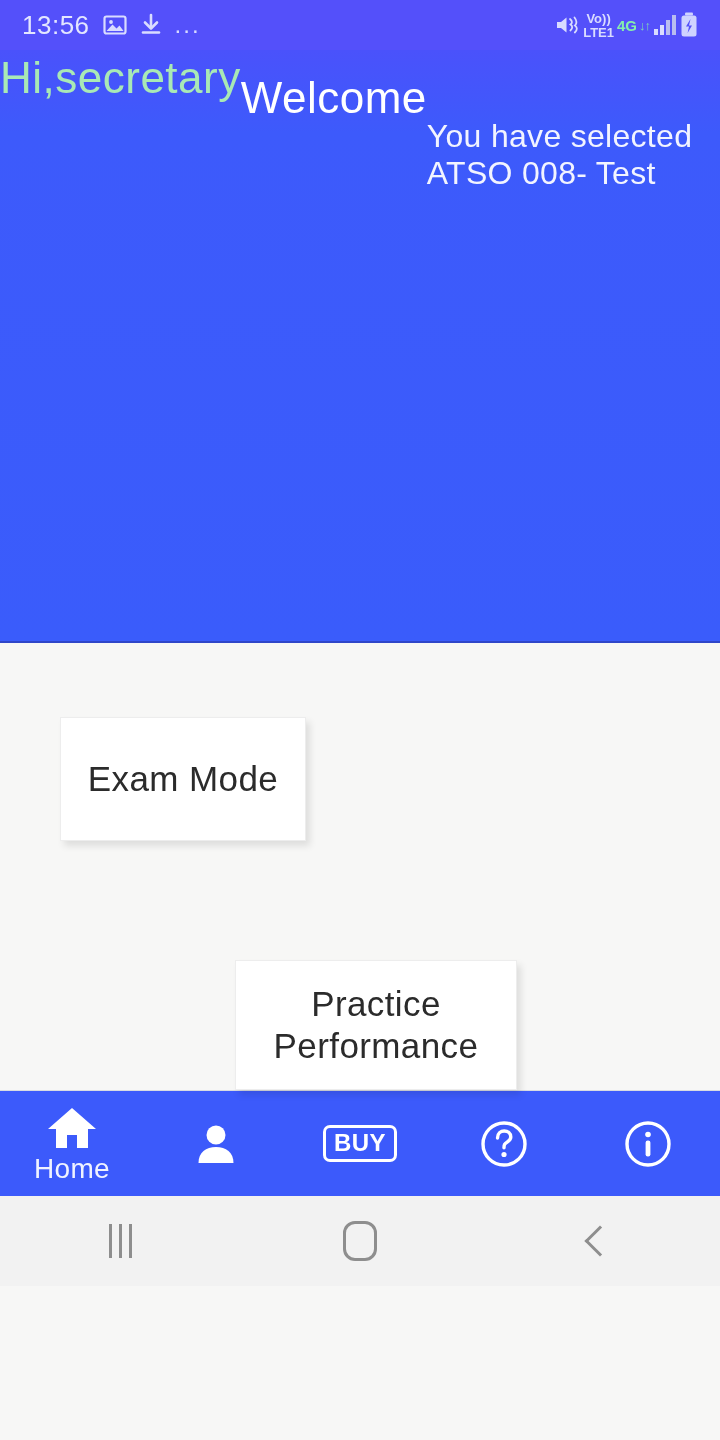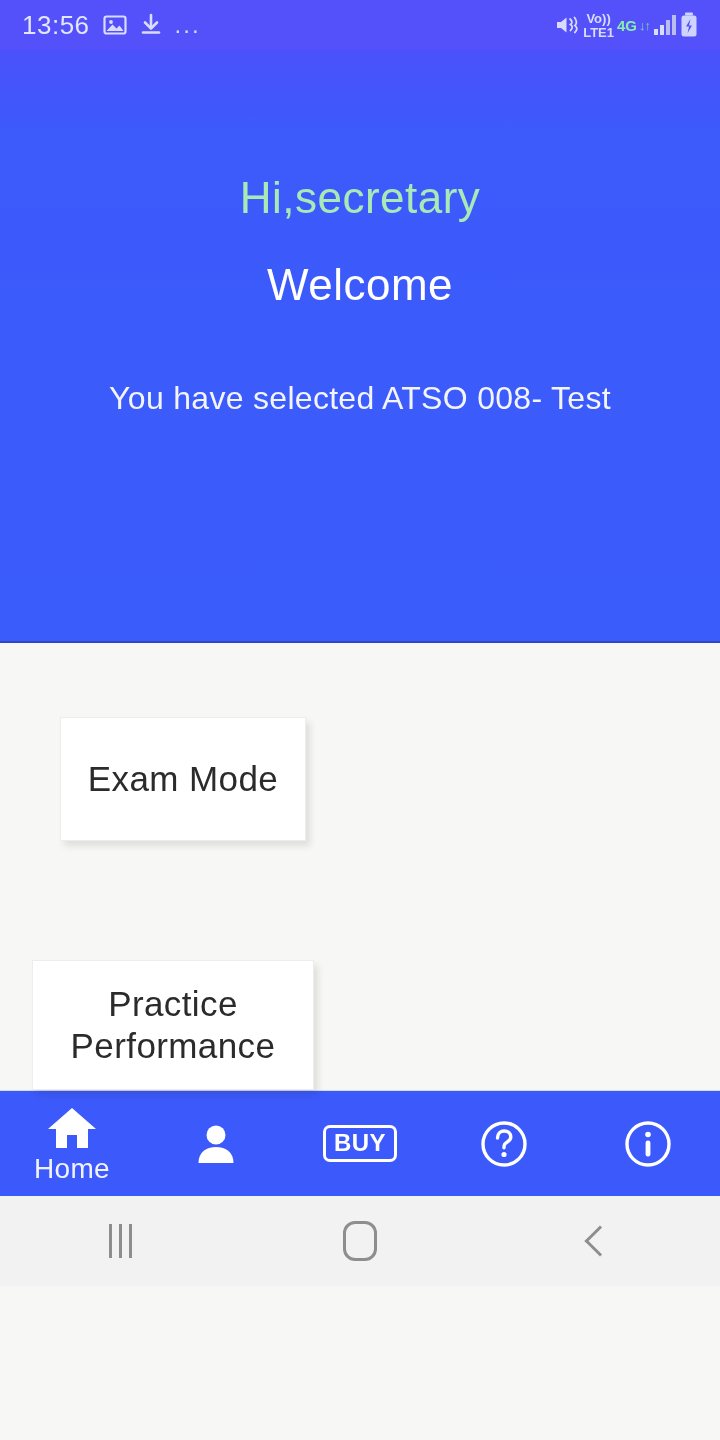--- a/index.html
+++ b/index.html
@@ -41,32 +41,32 @@
   .net4g {
     display:flex; align-items:center; gap:2px; color:#86efac;
   }
   .net4g .g { font-size:15px; font-weight:700; line-height:1; }
   .net4g .ar { font-size:13px; line-height:1; letter-spacing:-1px; opacity:.85; }
 
   
   .hero {
     flex:0 0 593px;
     background:linear-gradient(180deg,#4a52fb 0%,#3d5afb 14%,#3a5cfb 100%);
-    display:flex; flex-direction:column;
-    align-items:center; justify-content:center;
+    display:flex; flex-direction:row;
+    justify-content:center;
     padding-bottom:105px;
     border-bottom:2px solid #2f46c9;
   }
   .greeting {
     font-size:44px; font-weight:300; color:#a9e9b5;
     letter-spacing:.5px; line-height:1.25;
   }
   .welcome {
     font-size:44px; font-weight:300; color:#ffffff;
-    letter-spacing:.5px; line-height:1.25; margin-top:32px;
+    letter-spacing:.5px; line-height:1.25; margin-top:20px;
   }
   .selected {
     font-size:32px; font-weight:300; color:#f2f4ff;
     letter-spacing:.3px; margin-top:68px;
   }
 
   
   .content {
     flex:1 1 auto;
     background:#f7f7f6;
@@ -87,21 +87,21 @@
     text-align:center;
     color:#2b2b2b;
     font-weight:300;
     letter-spacing:.4px;
     line-height:1.2;
   }
   .card-exam   { width:246px; height:124px; font-size:35px; }
   .card-prac   { width:228px; height:126px; font-size:35px; padding:0 10px; }
   .card-perf   { width:282px; height:130px; font-size:35px; padding:0 10px; }
   .card-row-2 {
-    display:flex; justify-content:flex-start;
+    display:flex; justify-content:center;
     margin-top:119px;
     padding-left:32px;
   }
 
   
   .bottomnav {
     flex:0 0 106px;
     background:#3c5afb;
     display:flex; align-items:center;
     border-top:1px solid #d9dbe2;

